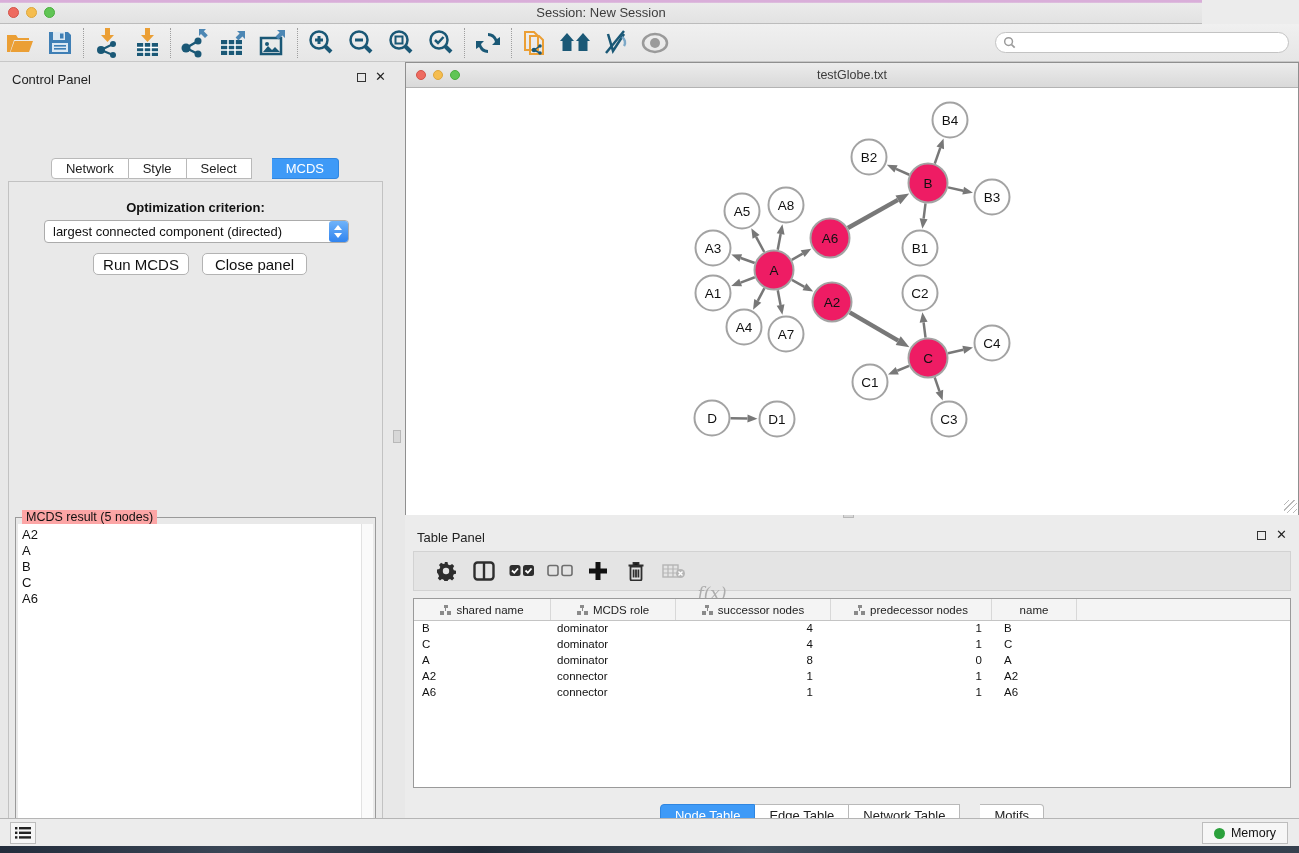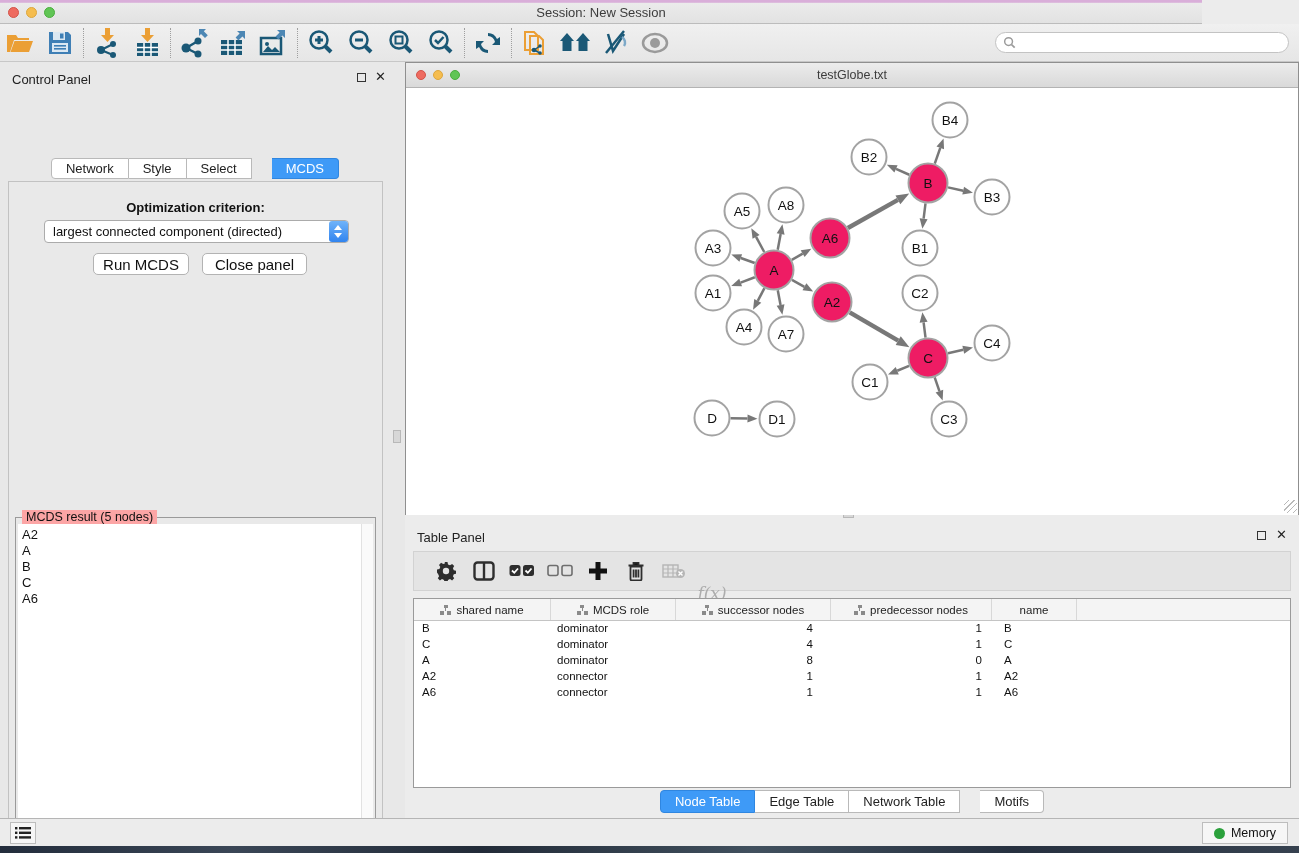--- a/index.html
+++ b/index.html
@@ -92,21 +92,21 @@
     font-size:11.5px; color:#222; border-right:1px solid #d8d8d8; }
   .dt-row { display:flex; height:16px; font-size:11.5px; color:#111; }
   .dt-cell { padding-top:1px; white-space:nowrap; }
   .tree-ico { display:inline-block; width:11px; height:10px; position:relative; }
   .tree-ico b { position:absolute; width:4px; height:3.5px; background:#8a8a8a; }
   .tree-ico b:nth-child(1){ left:3.5px; top:0; }
   .tree-ico b:nth-child(2){ left:0; bottom:0; }
   .tree-ico b:nth-child(3){ right:0; bottom:0; }
   .tree-ico i { position:absolute; left:5px; top:3px; width:1px; height:3px; background:#8a8a8a; }
 
-  .tp-tabs { position:absolute; left:0; top:270px; width:100%; display:flex; justify-content:center; }
+  .tp-tabs { position:absolute; left:0; top:284px; width:100%; display:flex; justify-content:center; }
   .tp-tabs .seg-tab { height:23px; font-size:13px; }
 
   
   .statusbar { position:absolute; left:0; top:818px; width:1299px; height:28px; background:#ececec; border-top:1px solid #b5b5b5; }
   .list-btn { position:absolute; left:10px; top:3px; width:26px; height:22px; background:#f6f6f6;
     border:1px solid #bdbdbd; display:flex; align-items:center; justify-content:center; }
   .memory-btn { position:absolute; right:11px; top:3px; width:86px; height:22px; background:#f6f6f6;
     border:1px solid #bdbdbd; display:flex; align-items:center; justify-content:center; gap:6px; font-size:12.5px; color:#111; }
   .memory-dot { width:11px; height:11px; border-radius:50%; background:#2ba13c; }
   .desktop-strip { position:absolute; left:0; top:846px; width:1299px; height:7px;

